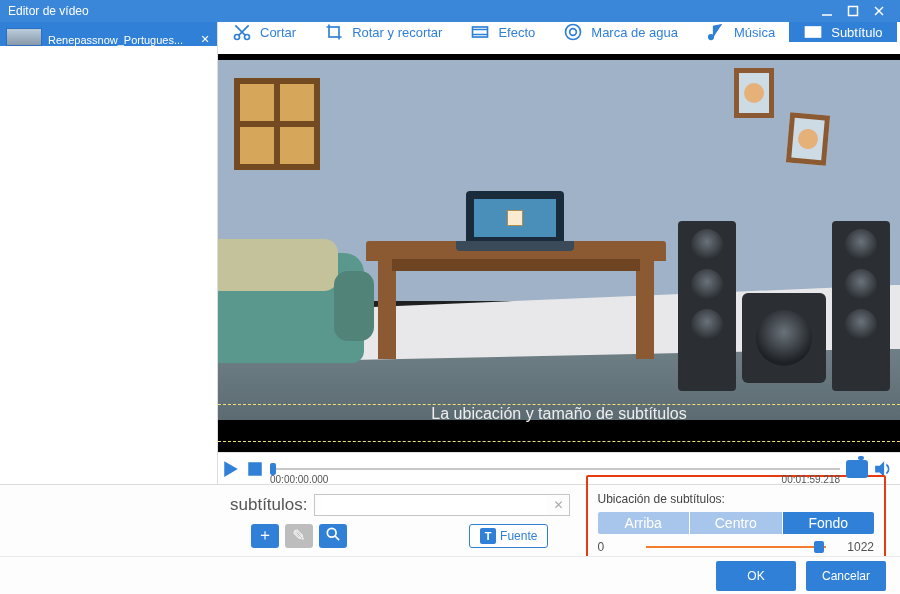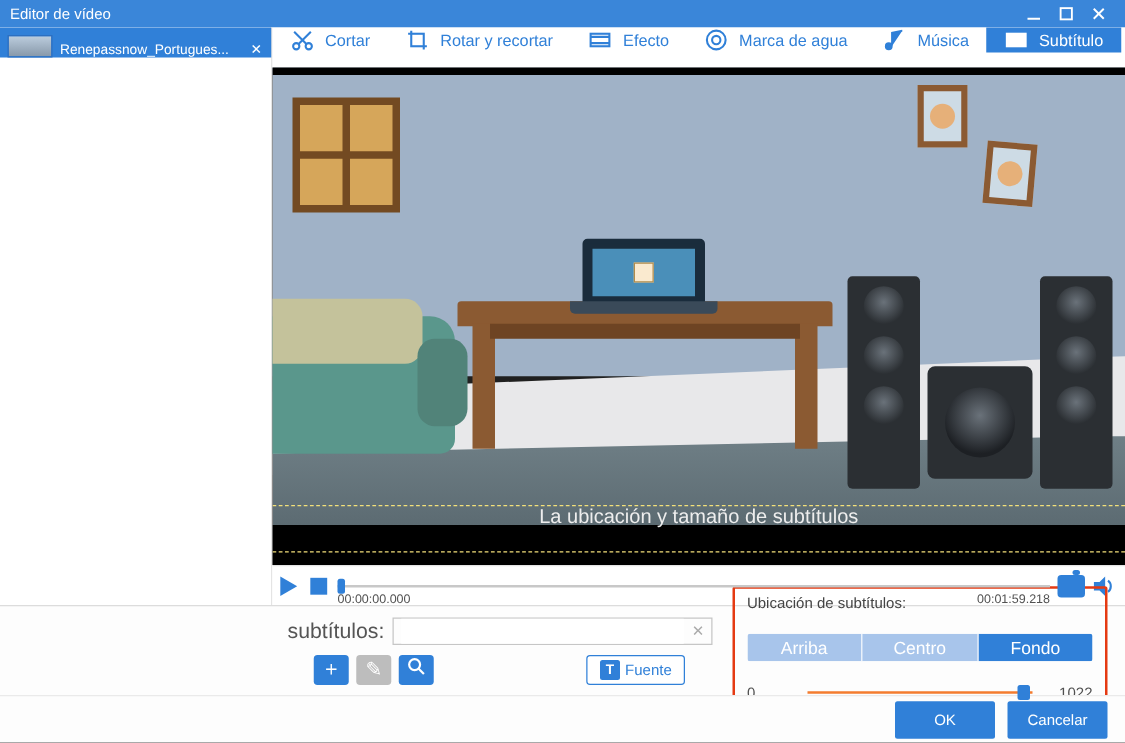--- a/index.html
+++ b/index.html
@@ -171,21 +171,21 @@
   .sqbtn.blue { background: var(--blue); }
   .sqbtn.gray { background: #bdbdbd; }
   .fontbtn {
     height: 24px; padding: 0 10px; border: 1px solid var(--blue); border-radius: 3px;
     background: #fff; color: var(--blue); display: flex; align-items: center; gap: 4px; font-size: 12px;
   }
   .fontbtn .T { background: var(--blue); color:#fff; width:16px; height:16px; display:inline-flex; align-items:center; justify-content:center; font-weight:bold; border-radius:2px; font-size:11px;}
 
   .panel-right {
     flex: 1; border: 2px solid #e53a12; border-radius: 2px;
-    padding: 4px 10px 10px; display: flex; flex-direction: column; gap: 18px;
+    padding: 15px 10px 10px; display: flex; flex-direction: column; gap: 6px;
     min-width: 0;
   }
   .panel-right .lbl { font-size: 12px; color: #444; }
   .seg {
     display: flex; height: 22px; border-radius: 2px; overflow: hidden;
   }
   .seg > div {
     flex: 1; display: flex; align-items: center; justify-content: center;
     background: var(--blue-lighter); color: #fff; font-size: 14px;
     border-right: 1px solid #fff;

